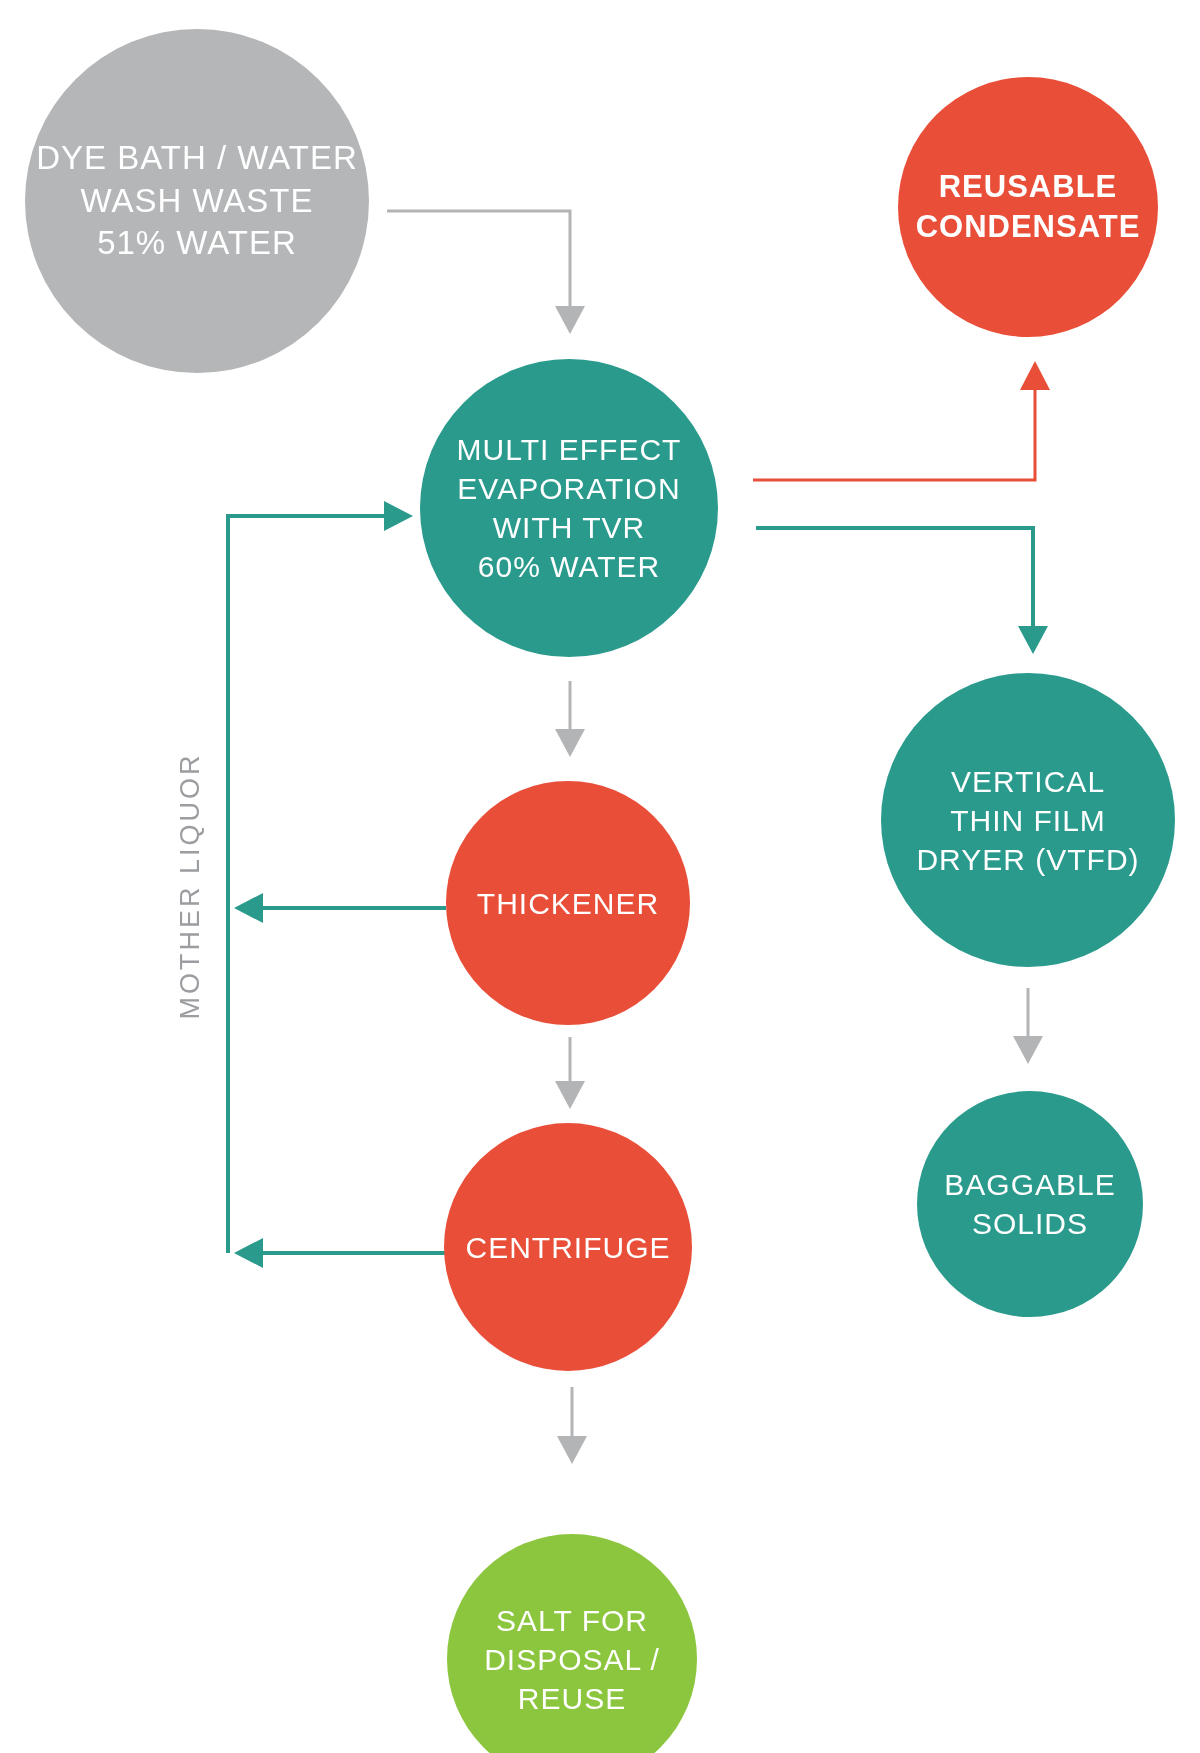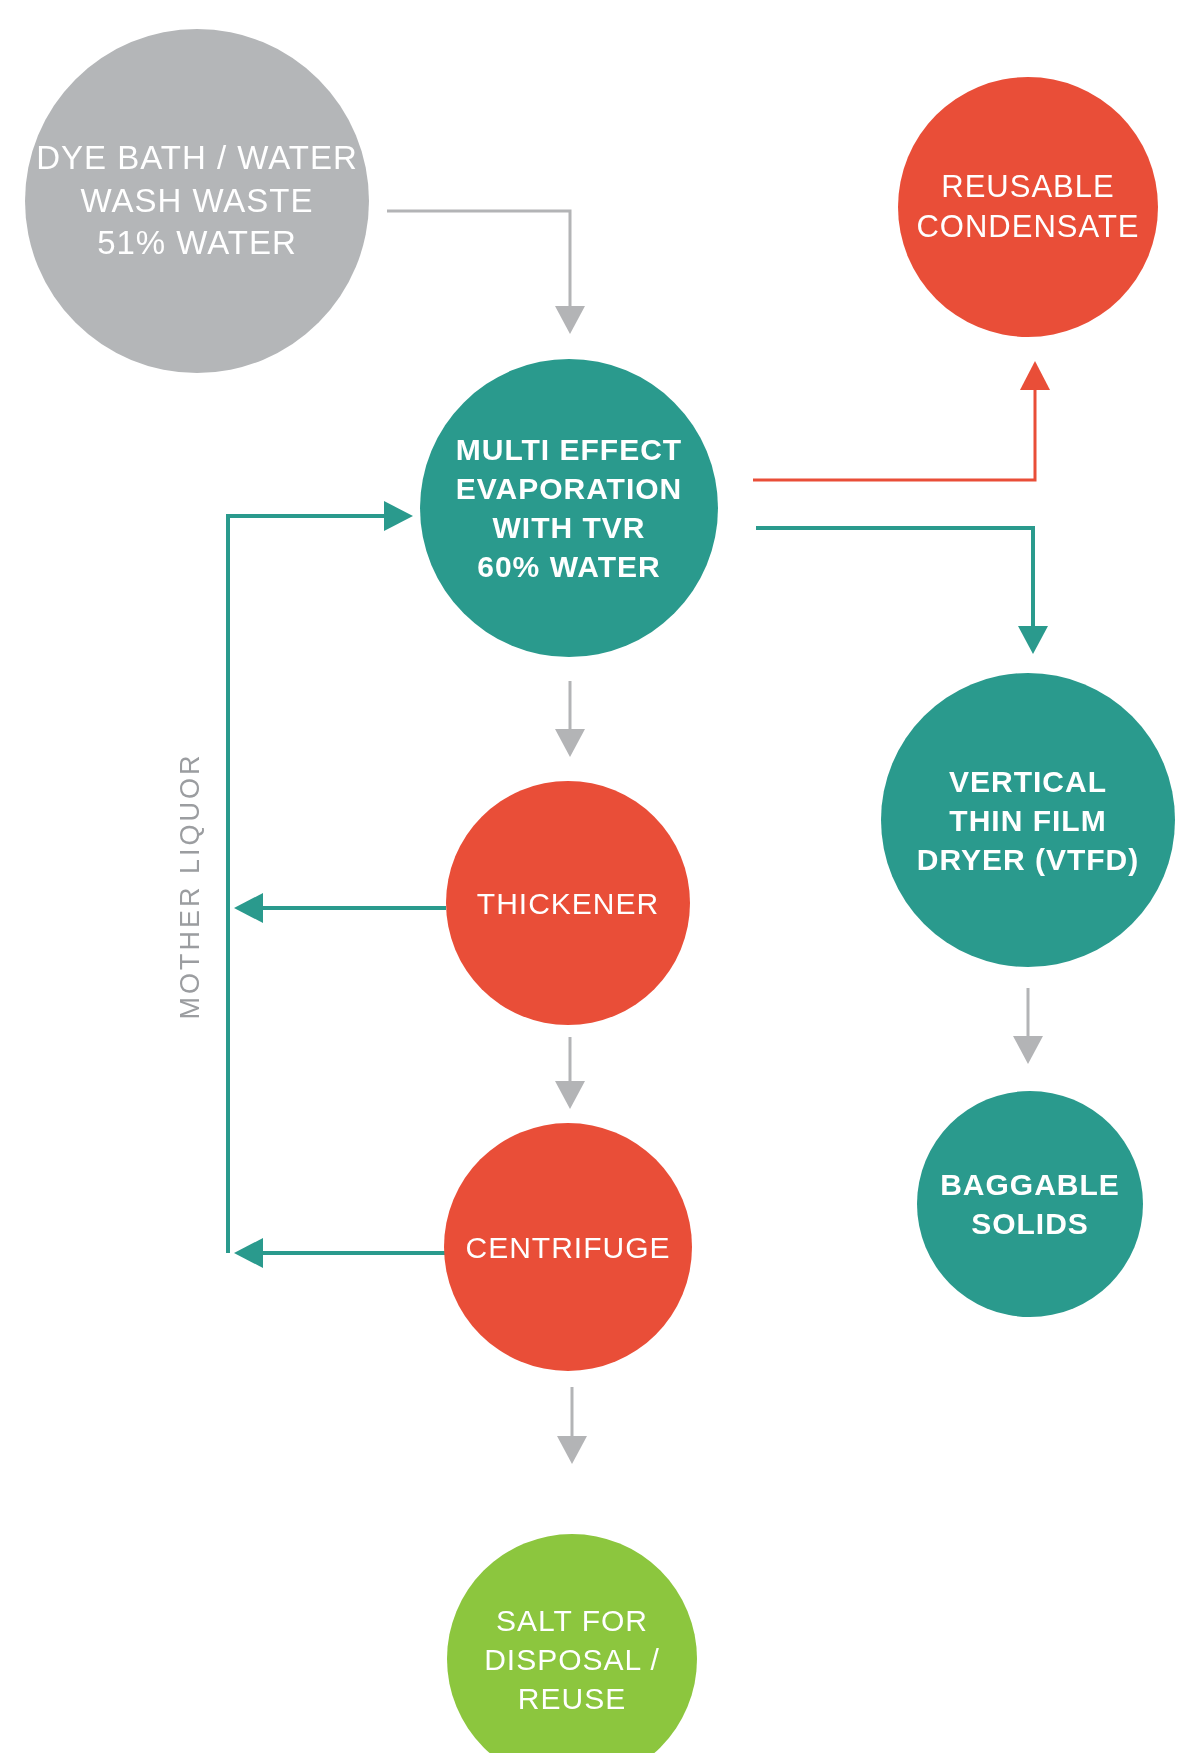--- a/index.html
+++ b/index.html
@@ -29,25 +29,25 @@
     position:absolute;border-radius:50%;
     display:flex;align-items:center;justify-content:center;
     text-align:center;color:var(--text-white);
   }
   .node-label{
     white-space:pre-line;
     letter-spacing:1px;
     line-height:1.3;
   }
   .node.gray{background:var(--node-gray);}
-  .node.teal{background:var(--teal);font-weight:bold;}
+  .node.teal{background:var(--teal);}
   .node.red{background:var(--red);}
   .node.green{background:var(--green);}
   .fs33{font-size:33px;}
-  .fs31{font-size:31px;}
+  .fs31{font-size:31px;font-weight:bold;}
   .fs30{font-size:30px;}
   .side-label{
     position:absolute;
     left:40px;top:866px;width:300px;height:40px;
     transform:rotate(-90deg);
     color:var(--label-gray);
     font-size:27px;letter-spacing:3px;
     text-align:center;line-height:40px;
   }
 </style>

